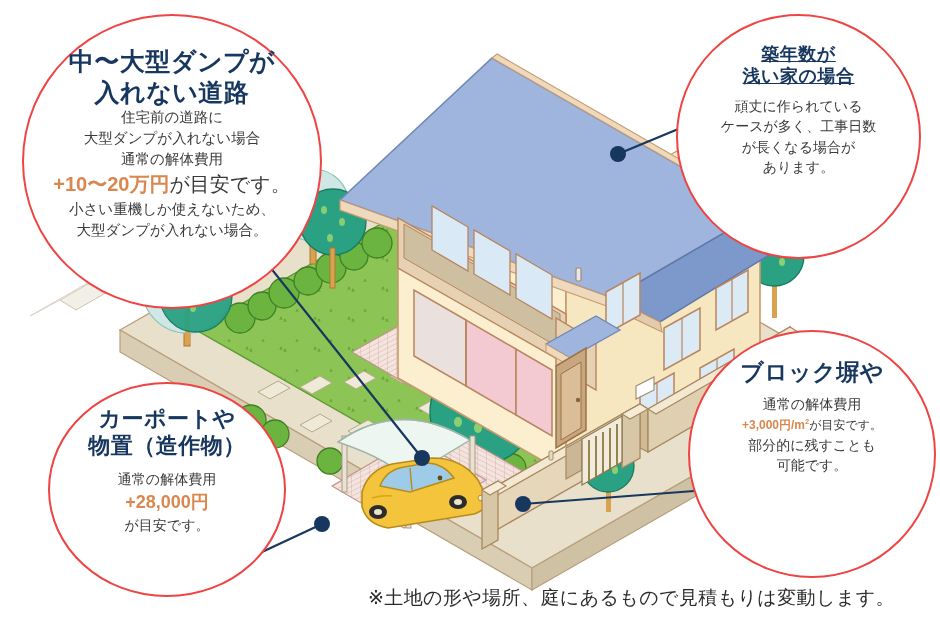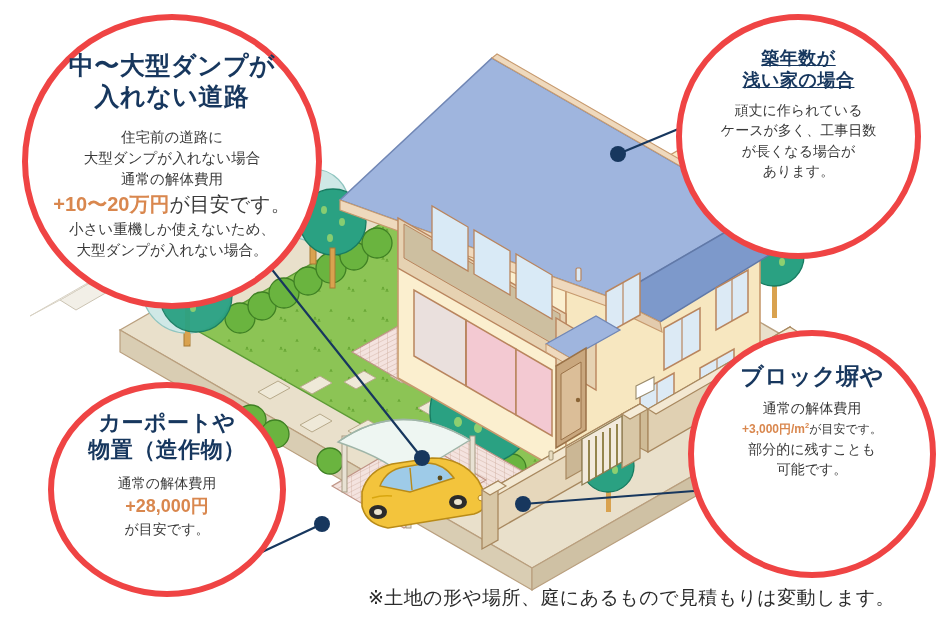--- a/index.html
+++ b/index.html
@@ -6,31 +6,31 @@
   html,body{margin:0;padding:0;}
   body{
     width:940px;height:630px;overflow:hidden;background:#ffffff;
     font-family:"Liberation Sans","DejaVu Sans",sans-serif;
     position:relative;
   }
   #stage{position:absolute;left:0;top:0;width:940px;height:630px;}
   #scene{position:absolute;left:0;top:0;width:940px;height:630px;}
 
   .bubble{position:absolute;border-radius:50%;background:#ffffff;
-    border:6px solid #ef4444;box-sizing:border-box;text-align:center;
+    border:2px solid #ef4444;box-sizing:border-box;text-align:center;
     display:flex;flex-direction:column;align-items:center;justify-content:flex-start;}
   .b-title{color:#17375e;font-weight:bold;line-height:1.22;letter-spacing:.5px;}
   .b-body{color:#3a3a3a;line-height:1.45;}
   .accent{color:#d9874e;font-weight:bold;}
   .sup{font-size:.62em;vertical-align:super;}
 
   
   #bubble-road{left:22px;top:14px;width:300px;height:295px;padding-top:30px;}
   #bubble-road .b-title{font-size:25px;}
-  #bubble-road .b-body{font-size:14.5px;margin-top:16px;}
+  #bubble-road .b-body{font-size:14.5px;margin-top:0;}
   #bubble-road .b-body .big{font-size:20px;}
 
   
   #bubble-age{left:676px;top:14px;width:245px;height:245px;padding-top:28px;}
   #bubble-age .b-title{font-size:18px;text-decoration:underline;}
   #bubble-age .b-body{font-size:14px;margin-top:8px;}
 
   
   #bubble-wall{left:688px;top:330px;width:248px;height:248px;padding-top:26px;}
   #bubble-wall .b-title{font-size:23px;}

